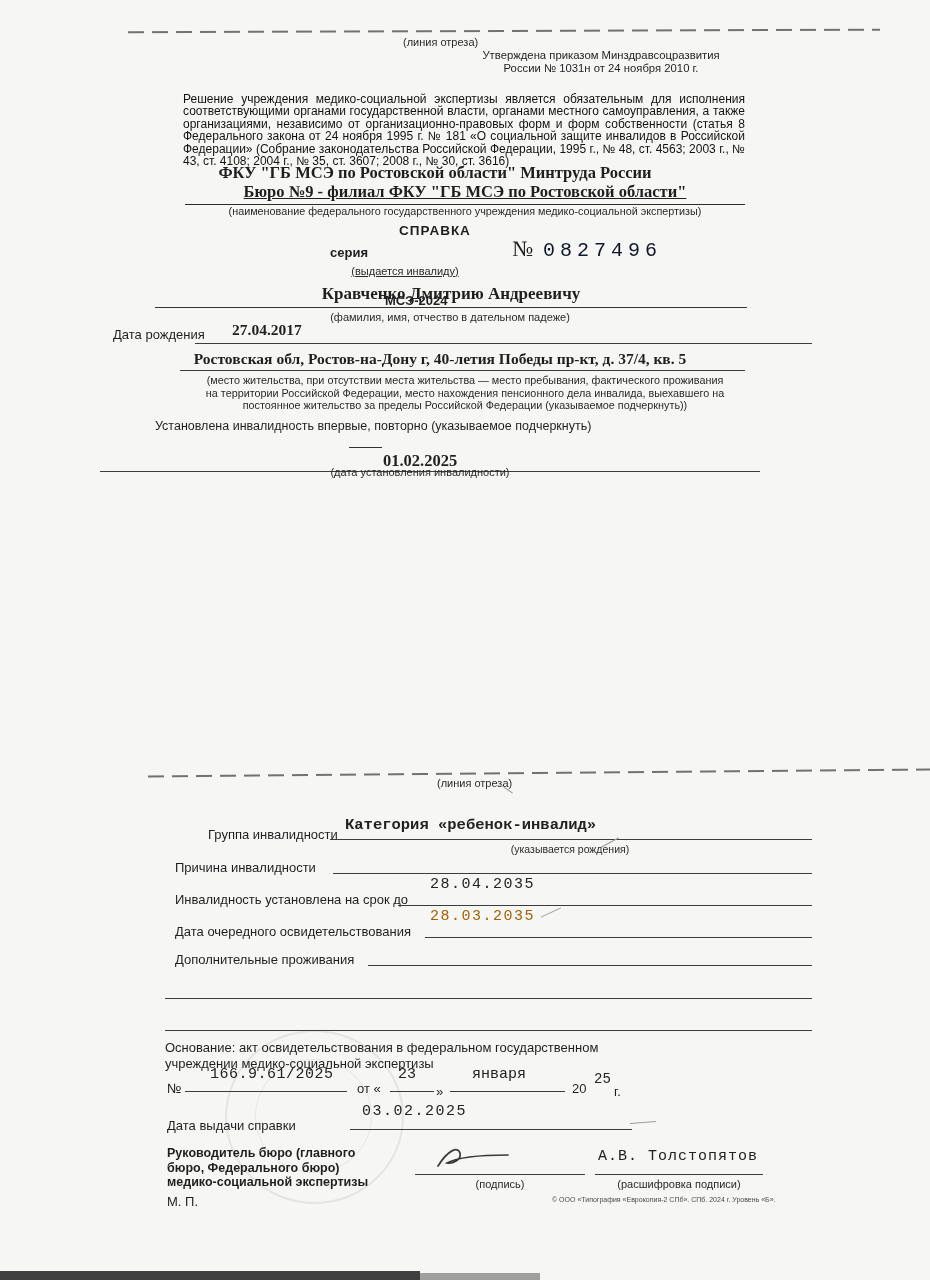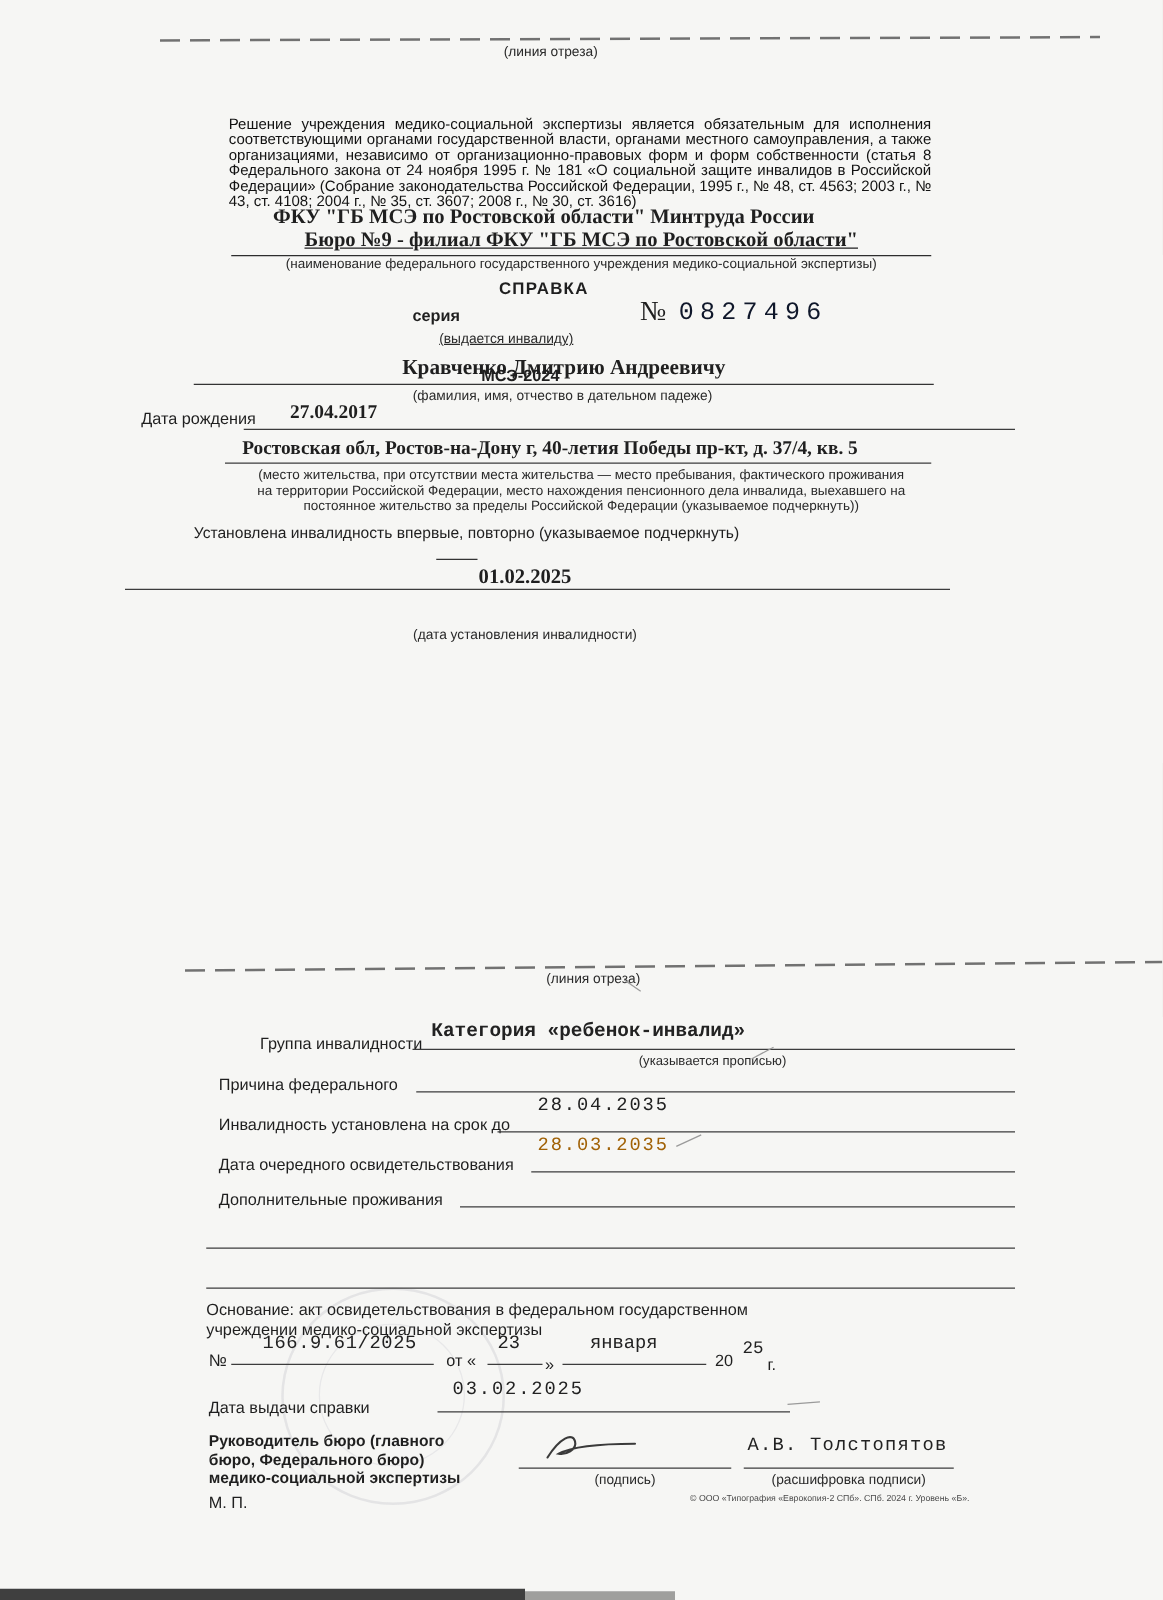--- a/index.html
+++ b/index.html
@@ -19,20 +19,24 @@
   .stamp-inner{border-radius:50%;border:1.5px solid rgba(105,108,135,0.10);}
 </style>
 </head>
 <body>
 
 <div class="page">
 
   <div class="abs dashline" style="left:128px;top:30px;width:752px;transform:rotate(-0.2deg);"></div>
   <div class="abs cap" style="left:403px;top:36px;">(линия отреза)</div>
 
+  <div class="abs sans ctr" style="left:470px;top:49px;width:262px;font-size:11.3px;line-height:13px;">
+    <div>Утверждена приказом Минздравсоцразвития</div>
+    <div>России № 1031н от 24 ноября 2010 г.</div>
+  </div>
 
   <div class="abs sans jst" style="left:183px;top:93px;width:562px;font-size:12px;line-height:12.4px;color:#121212;">Решение учреждения медико-социальной экспертизы является обязательным для исполнения соответствующими органами государственной власти, органами местного самоуправления, а также организациями, независимо от организационно-правовых форм и форм собственности (статья 8 Федерального закона от 24 ноября 1995 г. № 181 «О социальной защите инвалидов в Российской Федерации» (Собрание законодательства Российской Федерации, 1995 г., № 48, ст. 4563; 2003 г., № 43, ст. 4108; 2004 г., № 35, ст. 3607; 2008 г., № 30, ст. 3616)</div>
 
   <div class="abs serifb ctr" style="left:120px;top:163px;width:630px;font-size:16.5px;">ФКУ "ГБ МСЭ по Ростовской области" Минтруда России</div>
   <div class="abs serifb ctr" style="left:185px;top:182px;width:560px;font-size:16.5px;border-bottom:1.5px solid #2d2d2d;padding-bottom:2px;text-decoration:underline;">Бюро №9 - филиал ФКУ "ГБ МСЭ по Ростовской области"</div>
   <div class="abs cap ctr" style="left:150px;top:205px;width:630px;font-size:10.8px;">(наименование федерального государственного учреждения медико-социальной экспертизы)</div>
 
   <div class="abs sans ctr" style="left:120px;top:223px;width:630px;font-size:13.5px;font-weight:bold;letter-spacing:1px;">СПРАВКА</div>
 
   <div class="abs sans" style="left:330px;top:245px;font-size:13px;font-weight:bold;">серия</div>
@@ -53,35 +57,35 @@
   <div class="abs cap ctr" style="left:160px;top:374px;width:610px;font-size:10.8px;line-height:12.6px;text-align:center;">
     <div>(место жительства, при отсутствии места жительства — место пребывания, фактического проживания</div>
     <div>на территории Российской Федерации, место нахождения пенсионного дела инвалида, выехавшего на</div>
     <div>постоянное жительство за пределы Российской Федерации (указываемое подчеркнуть))</div>
   </div>
 
   <div class="abs sans" style="left:155px;top:419px;font-size:12.5px;">Установлена инвалидность впервые, повторно (указываемое подчеркнуть)</div>
   <div class="abs" style="left:349px;top:447px;width:33px;border-top:1.6px solid #333;"></div>
   <div class="abs serifb ctr" style="left:300px;top:451px;width:240px;font-size:16.5px;">01.02.2025</div>
   <div class="abs line" style="left:100px;top:471px;width:660px;"></div>
-  <div class="abs cap ctr" style="left:300px;top:502px;width:240px;">(дата установления инвалидности)</div>
+  <div class="abs cap ctr" style="left:300px;top:466px;width:240px;">(дата установления инвалидности)</div>
 
   <div class="abs dashline" style="left:148px;top:772px;width:782px;transform:rotate(-0.5deg);"></div>
   <div class="abs cap" style="left:437px;top:777px;">(линия отреза)</div>
 
   <div class="abs stamp" style="left:225px;top:1030px;width:175px;height:170px;">
     <div class="stamp-inner" style="position:absolute;left:28px;top:27px;width:115px;height:112px;"></div>
   </div>
 
   <div class="abs sans" style="left:175px;top:827px;font-size:13px;margin-left:33px;">Группа инвалидности</div>
   <div class="abs mono" style="left:345px;top:816px;font-size:15.5px;font-weight:bold;color:#222;">Категория «ребенок-инвалид»</div>
   <div class="abs line" style="left:330px;top:839px;width:482px;"></div>
-  <div class="abs cap ctr" style="left:470px;top:843px;width:200px;font-size:10.5px;">(указывается прописью)</div>
+  <div class="abs cap ctr" style="left:470px;top:843px;width:200px;font-size:10.5px;">(указывается рождения)</div>
 
-  <div class="abs sans" style="left:175px;top:860px;font-size:13px;">Причина федерального</div>
+  <div class="abs sans" style="left:175px;top:860px;font-size:13px;">Причина инвалидности</div>
   <div class="abs line" style="left:333px;top:873px;width:479px;"></div>
 
   <div class="abs mono" style="left:430px;top:876px;font-size:15px;letter-spacing:1.5px;color:#222;">28.04.2035</div>
   <div class="abs sans" style="left:175px;top:892px;font-size:13px;">Инвалидность установлена на срок до</div>
   <div class="abs line" style="left:398px;top:905px;width:414px;"></div>
 
   <div class="abs mono" style="left:430px;top:908px;font-size:15px;letter-spacing:1.5px;color:#a16207;">28.03.2035</div>
   <div class="abs sans" style="left:175px;top:924px;font-size:13px;">Дата очередного освидетельствования</div>
   <div class="abs line" style="left:425px;top:937px;width:387px;"></div>
 

